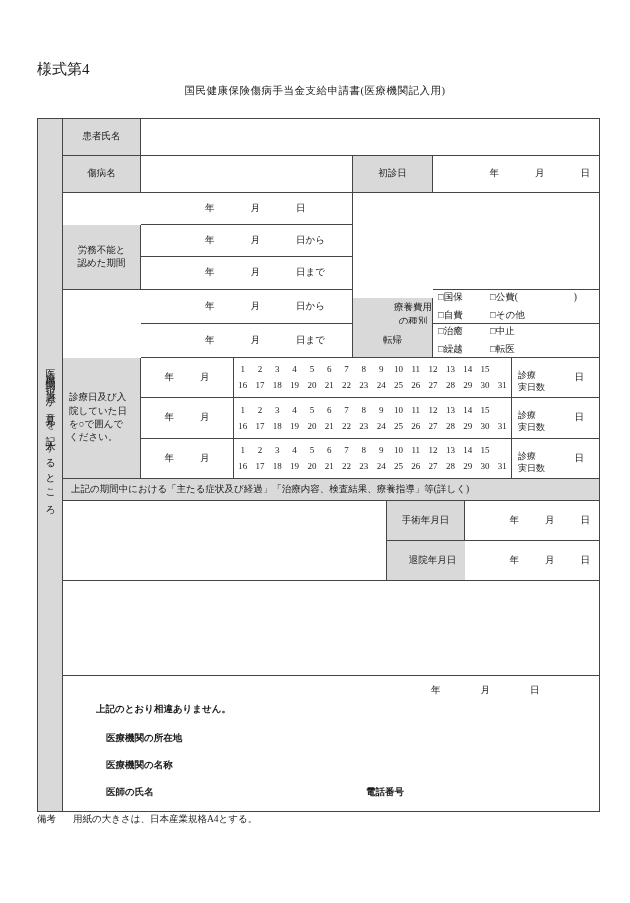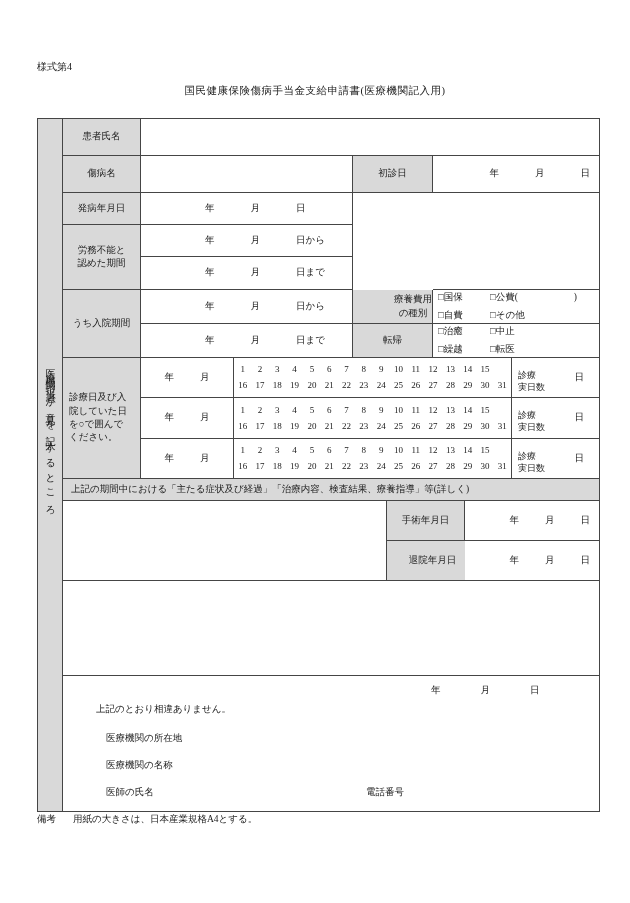--- a/index.html
+++ b/index.html
@@ -1,18 +1,18 @@
 <!DOCTYPE html>
 <html><head>
 <meta charset="utf-8">
 <style>
   html,body{margin:0;padding:0;background:#fff;}
   .page{position:relative;width:630px;height:903px;background:#ffffff;overflow:hidden;
         font-family:"Liberation Serif","DejaVu Serif",serif;color:#1a1a1a;}
-  .form-no{position:absolute;left:37px;top:60px;font-size:10px;}
+  .form-no{position:absolute;left:37px;top:60px;font-size:15px;}
   .title{position:absolute;left:0;top:84px;width:100%;text-align:center;font-size:10.5px;letter-spacing:.5px;}
   .table{position:absolute;left:37px;top:118px;width:561px;height:692px;border:1px solid #454545;}
   .cell{position:absolute;box-sizing:border-box;border-right:1px solid #454545;border-bottom:1px solid #454545;
         background:#fff;font-size:9.5px;line-height:1.4;}
   .gray{background:#d9d9d9;}
   .no-r{border-right:none;}
   .no-b{border-bottom:none;}
   .lbl{display:flex;flex-direction:column;align-items:center;justify-content:center;text-align:center;font-family:Liberation Serif, serif;}
   .lbl-left{display:flex;flex-direction:column;justify-content:center;text-align:left;padding-left:6px;}
   .vtext{position:absolute;top:242px;left:50%;transform:translateX(-50%);
@@ -24,21 +24,21 @@
   .numcell{display:flex;flex-direction:column;justify-content:center;}
   .numgrid{display:grid;grid-template-columns:repeat(16,1fr);justify-items:center;align-items:center;
            font-size:9px;height:16px;}
   .days{display:flex;align-items:center;justify-content:space-between;padding:0 15px 0 6px;}
   .days-lbl{font-size:9px;line-height:1.3;margin-top:8px;}
   .hdr{display:flex;align-items:center;padding-left:8px;}
   .opts{display:grid;grid-template-columns:52px 1fr;align-content:center;row-gap:4px;padding-left:5px;}
   .opt{display:flex;align-items:center;}
   .paren{margin-left:auto;padding-right:22px;}
   .bsec{font-size:9.5px;}
-  .babs{position:absolute;white-space:nowrap;}
+  .babs{position:absolute;white-space:nowrap;font-weight:bold;}
   .b-date{position:absolute;left:368px;top:8px;display:flex;gap:40px;}
   .remarks{position:absolute;left:37px;top:813px;display:flex;gap:17px;font-size:9.5px;}
 </style>
 </head>
 <body>
 
 <div class="page">
 
   <div class="form-no">様式第4</div>
   <div class="title">国民健康保険傷病手当金支給申請書(医療機関記入用)</div>
@@ -54,21 +54,20 @@
 
     <div class="cell gray lbl" style="left:25px;top:37px;width:78px;height:37px;">傷病名</div>
     <div class="cell" style="left:103px;top:37px;width:212px;height:37px;"></div>
     <div class="cell gray lbl" style="left:315px;top:37px;width:80px;height:37px;text-align:center;">初診日</div>
     <div class="cell no-r date-end" style="left:395px;top:37px;width:166px;height:37px;">
       <span>年</span>
       <span>月</span>
       <span>日</span>
     </div>
 
-    <div class="cell gray lbl" style="left:25px;top:74px;width:78px;height:32px;">発病年月日</div>
     <div class="cell date-mid" style="left:103px;top:74px;width:212px;height:32px;">
       <span>年</span>
       <span>月</span>
       <span>日</span>
     </div>
     <div class="cell no-r" style="left:395px;top:74px;width:166px;height:97px;"></div>
 
     <div class="cell gray lbl" style="left:25px;top:106px;width:78px;height:65px;">
       <div>労務不能と</div>
       <div>認めた期間</div>
@@ -77,32 +76,31 @@
       <span>年</span>
       <span>月</span>
       <span>日から</span>
     </div>
     <div class="cell date-mid" style="left:103px;top:138px;width:212px;height:33px;">
       <span>年</span>
       <span>月</span>
       <span>日まで</span>
     </div>
 
-    <div class="cell gray lbl" style="left:25px;top:171px;width:78px;height:68px;">うち入院期間</div>
     <div class="cell date-mid" style="left:103px;top:171px;width:212px;height:34px;">
       <span>年</span>
       <span>月</span>
       <span>日から</span>
     </div>
     <div class="cell date-mid" style="left:103px;top:205px;width:212px;height:34px;">
       <span>年</span>
       <span>月</span>
       <span>日まで</span>
     </div>
-    <div class="cell gray lbl" style="left:315px;top:171px;width:80px;height:34px;padding-left:41px;">療養費用の種別</div>
+    <div class="cell gray lbl" style="left:315px;top:179px;width:80px;height:34px;padding-left:41px;">療養費用の種別</div>
     <div class="cell no-r opts" style="left:395px;top:171px;width:166px;height:34px;">
       <span class="opt">
         <span class="cb">□</span>
         <span>国保</span>
       </span>
       <span class="opt">
         <span class="cb">□</span>
         <span>公費(</span>
         <span class="paren">)</span>
       </span>

